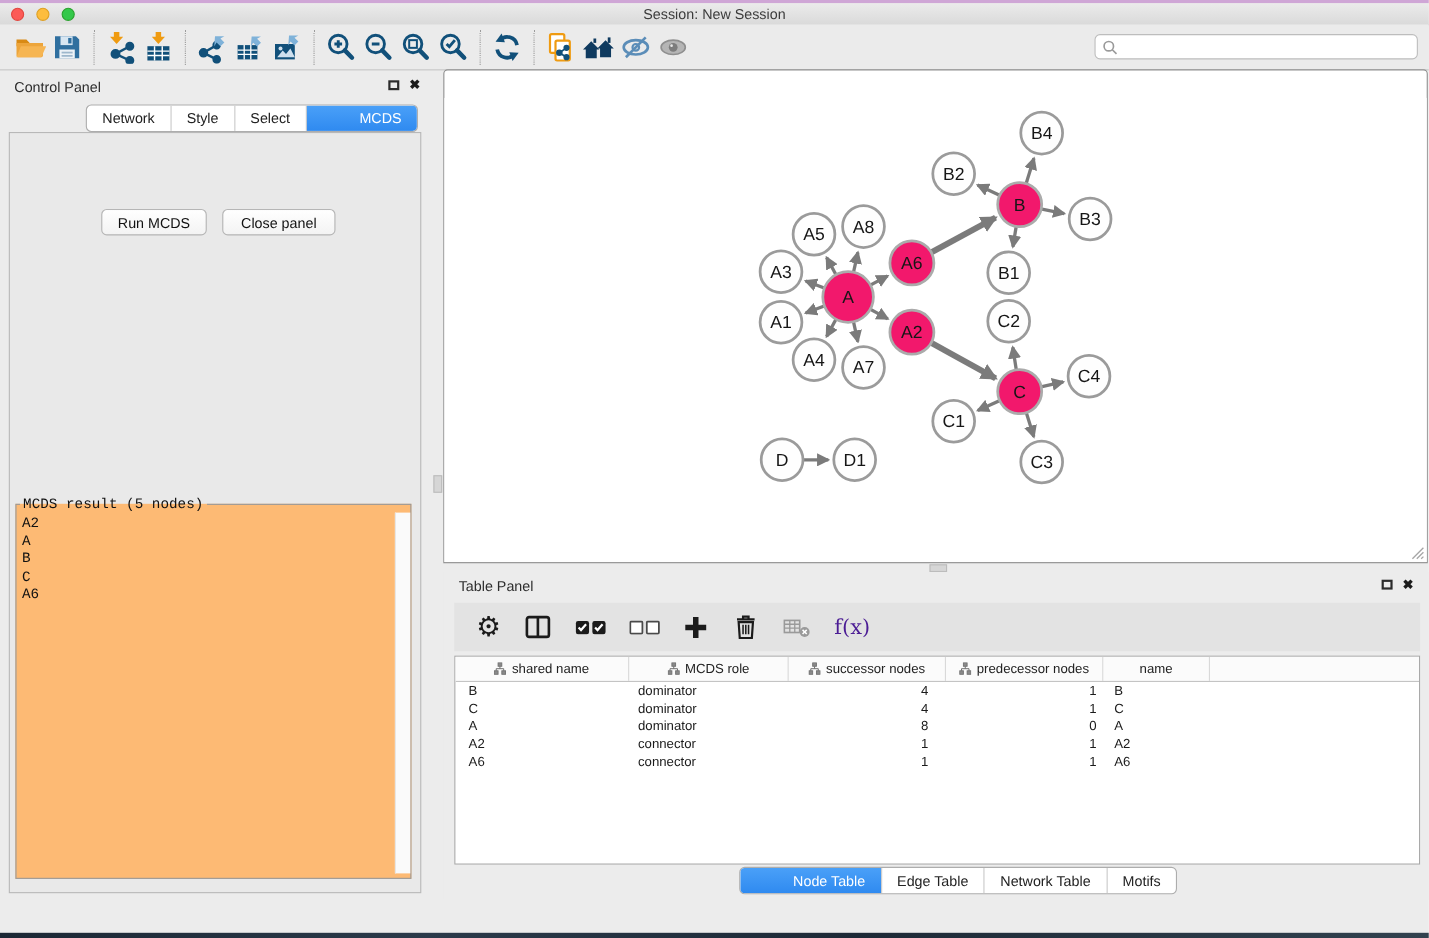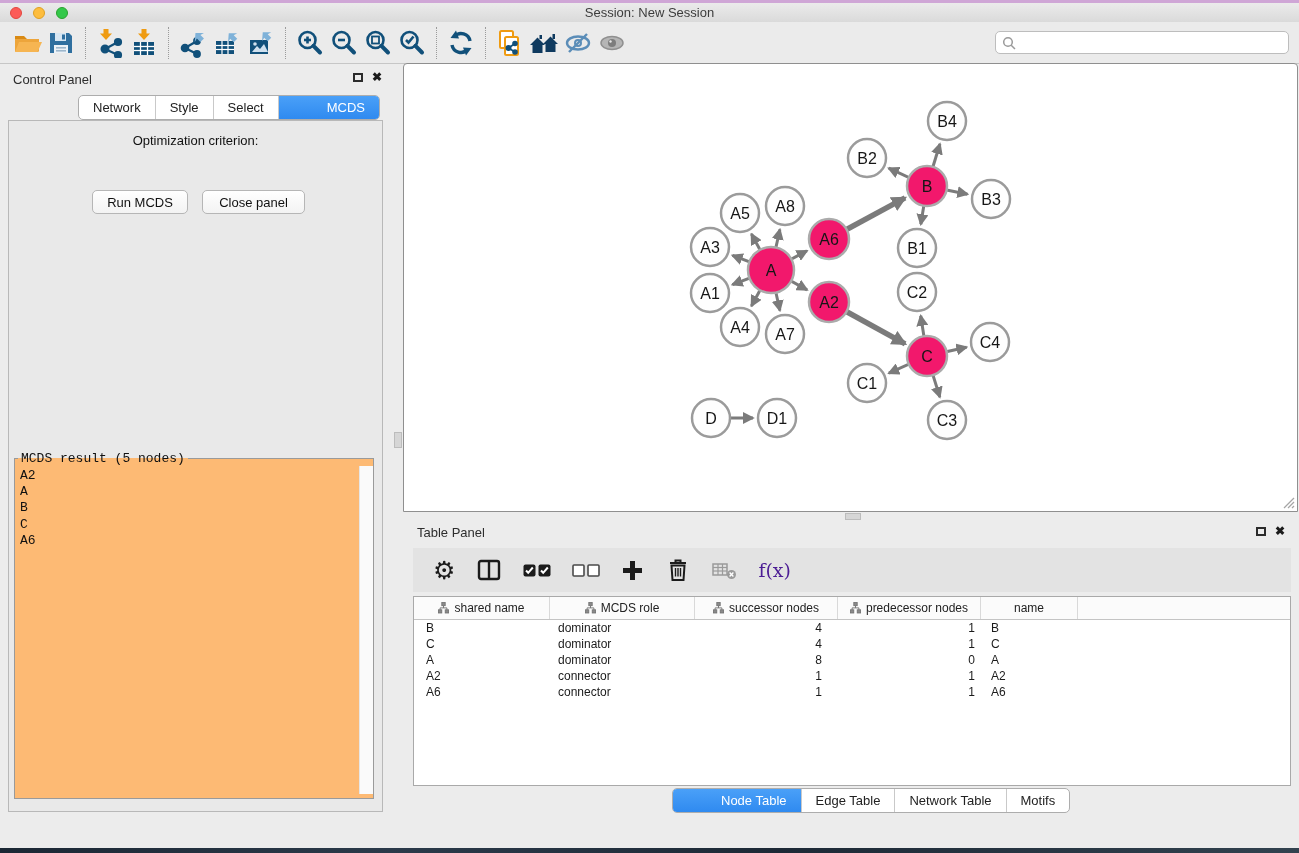--- a/index.html
+++ b/index.html
@@ -74,21 +74,21 @@
               display:flex;align-items:center;gap:21px;padding-left:20px;box-sizing:border-box;}
   .tp-toolbar .ico{display:flex;align-items:center;justify-content:center;}
   .gear-glyph{font-size:25px;line-height:25px;color:#1b1b1b;}
   .fx{font-family:"DejaVu Serif",serif;font-size:19px;color:#4c1d95;}
   .tp-table{position:absolute;left:10px;top:76px;width:878px;height:190px;background:#fff;
             border:1px solid #a9a9a9;box-sizing:border-box;font-size:12px;overflow:hidden;}
   .thead{display:flex;height:22px;background:#fbfbfb;border-bottom:1px solid #c4c4c4;}
   .th{display:flex;align-items:center;justify-content:center;gap:5px;border-right:1px solid #d9d9d9;
       color:#222;box-sizing:border-box;}
   .th.cf{border-right:none;flex:1;}
-  .c0{width:136px;} .c1{width:145px;} .c2{width:143px;} .c3{width:143px;} .c4{width:97px;}
+  .c0{width:158px;} .c1{width:145px;} .c2{width:143px;} .c3{width:143px;} .c4{width:97px;}
   .tr{display:flex;height:16px;align-items:center;}
   .td{box-sizing:border-box;white-space:nowrap;overflow:hidden;}
   .td.c0{padding-left:12px;} .td.c1{padding-left:8px;}
   .td.c2{text-align:right;padding-right:16px;} .td.c3{text-align:right;padding-right:6px;}
   .td.c4{padding-left:10px;}
   .tp-tabs-wrap{position:absolute;left:269px;top:268px;}
   
   .statusbar{position:absolute;left:0;top:818px;width:100%;height:30px;background:#ececec;border-top:1px solid #c2c2c2;box-sizing:border-box;}
   .list-btn{position:absolute;left:10px;top:4px;width:27px;height:23px;background:#f2f2f2;border:1px solid #a8a8a8;
             border-radius:3px;display:flex;align-items:center;justify-content:center;box-sizing:border-box;}
@@ -281,21 +281,20 @@
     </div>
     <div class="cp-tabs-wrap">
         <div class="seg-control" id="cp-tabs">
           <div class="seg">Network</div>
           <div class="seg">Style</div>
           <div class="seg">Select</div>
           <div class="seg active">MCDS</div>
         </div>
       </div>
     <div class="cp-body" style="position:absolute;">
-      <div class="opt-label">Optimization criterion:</div>
       <div class="btn" style="left:83px;top:69px;width:96px;">Run MCDS</div>
       <div class="btn" style="left:193px;top:69px;width:103px;">Close panel</div>
       <fieldset class="result-box">
         <legend>MCDS result (5 nodes)</legend>
         <div style="position:relative;height:calc(100% - 4px);">
           <div class="mcds-list" id="mcds-list">
               <div class="mcds-item">A2</div>
               <div class="mcds-item">A</div>
               <div class="mcds-item">B</div>
               <div class="mcds-item">C</div>

